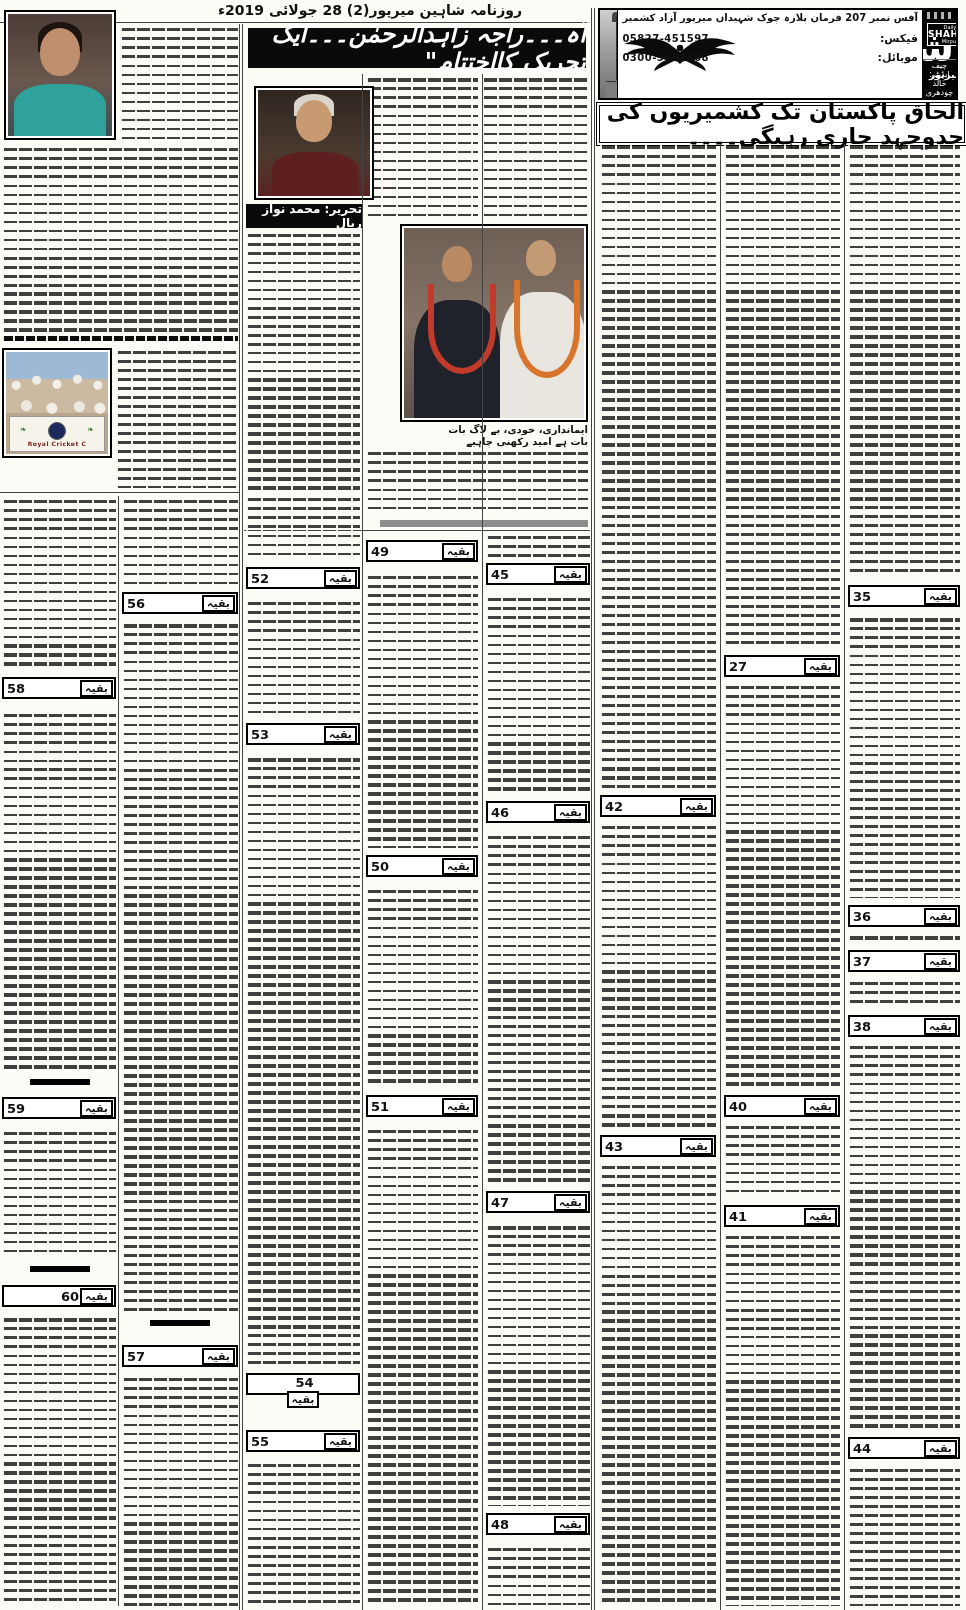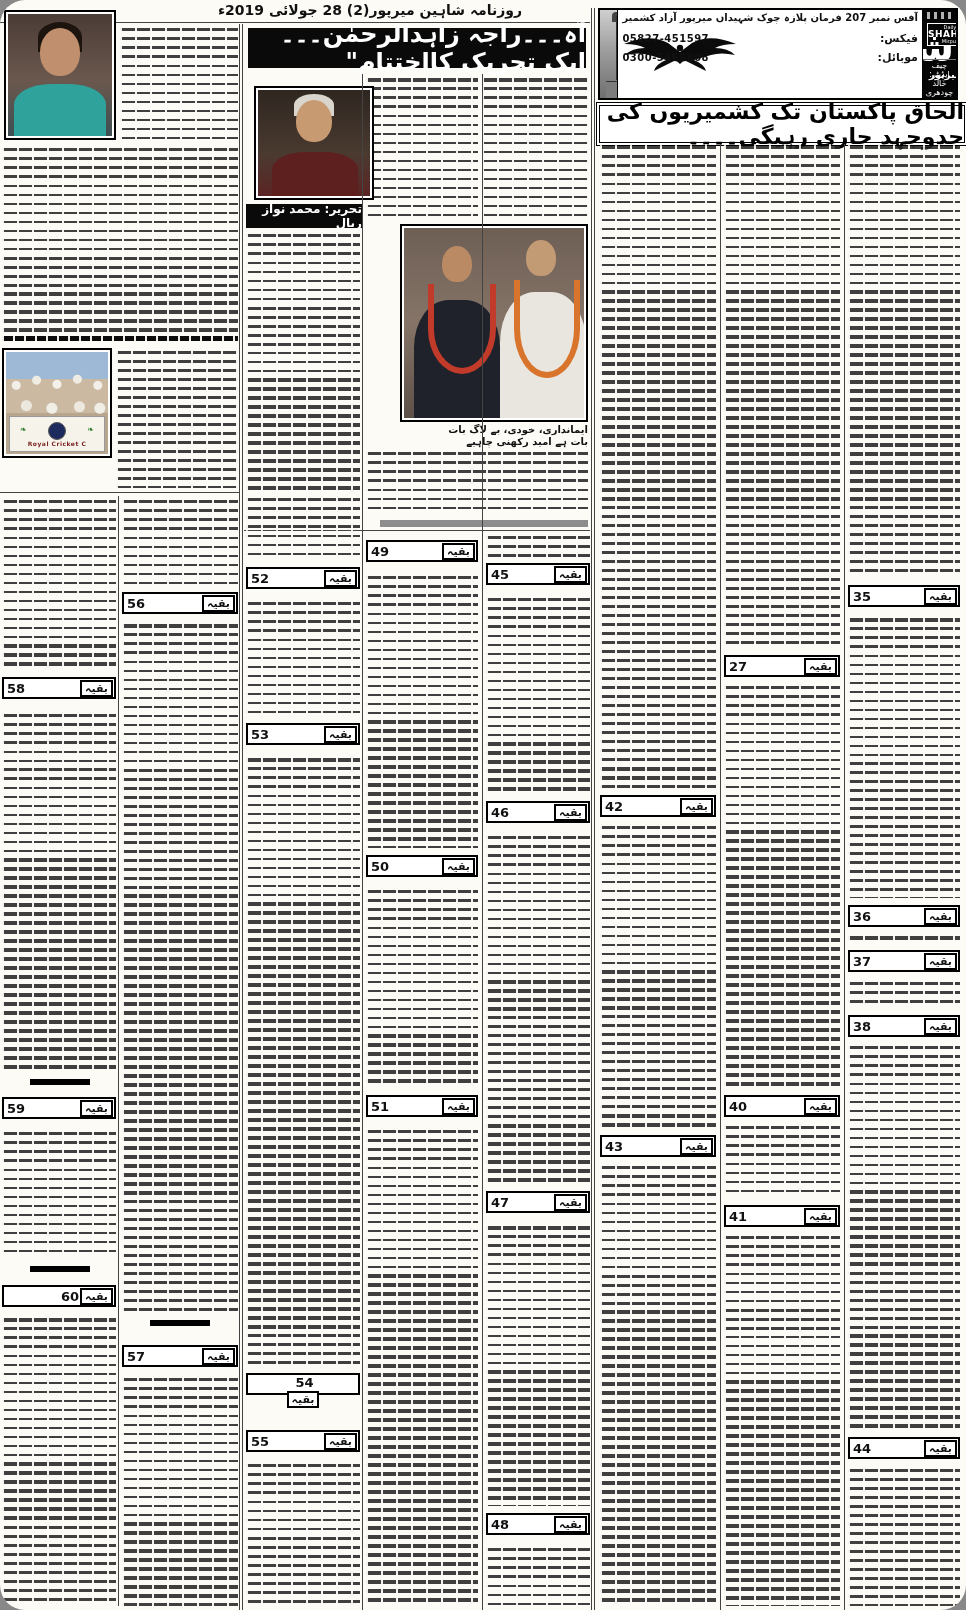--- a/index.html
+++ b/index.html
@@ -1,17 +1,17 @@
 <!DOCTYPE html>
 <html lang="ur"><head>
 <meta charset="utf-8">
 <style>
   html,body{margin:0;padding:0;}
   body{background:#888;font-family:"DejaVu Sans",sans-serif;}
-  #page{position:relative;width:966px;height:1610px;margin:0 auto;background:#fcfbf6;overflow:hidden;color:#111;border-radius:25px;}
+  #page{position:relative;width:966px;height:1610px;margin:0 auto;background:#fcfbf6;overflow:hidden;color:#111;}
   
   .t{position:absolute;opacity:.88;
      background-image:
        repeating-linear-gradient(90deg, rgba(252,251,246,.95) 0 2px, rgba(252,251,246,0) 2px 15px),
        repeating-linear-gradient(180deg, rgba(0,0,0,0) 0 2.5px, #262626 2.5px 5.5px, rgba(0,0,0,0) 5.5px 9px);}
   .t.bold{opacity:.95;
      background-image:
        repeating-linear-gradient(90deg, rgba(252,251,246,.95) 0 2px, rgba(252,251,246,0) 2px 11px),
        repeating-linear-gradient(180deg, rgba(0,0,0,0) 0 1.5px, #000 1.5px 6.5px, rgba(0,0,0,0) 6.5px 10px);}
   .vrule{position:absolute;width:1px;background:#444;}
@@ -126,21 +126,21 @@
   <div class="hbar" style="left:30px;top:1079px;width:60px;"></div>
   <div class="t" style="left:2px;top:1130px;width:114px;height:128px;"></div>
   <div class="hbar" style="left:30px;top:1266px;width:60px;"></div>
   <div class="t" style="left:2px;top:1316px;width:114px;height:290px;"></div>
 
   <div class="t" style="left:122px;top:498px;width:116px;height:88px;"></div>
   <div class="t" style="left:122px;top:622px;width:116px;height:690px;"></div>
   <div class="hbar" style="left:150px;top:1320px;width:60px;"></div>
   <div class="t" style="left:122px;top:1376px;width:116px;height:230px;"></div>
 
-  <div class="headline-black" style="left:248px;top:28px;width:338px;height:40px;font-size:24px;">آہ۔۔۔راجہ زاہدالرحمٰن۔۔۔ایک تحریک کااختتام"</div>
+  <div class="headline-black" style="left:248px;top:28px;width:338px;height:40px;font-size:24px;font-style:italic;">آہ۔۔۔راجہ زاہدالرحمٰن۔۔۔ایک تحریک کااختتام"</div>
 
   <div class="t" style="left:482px;top:76px;width:106px;height:146px;"></div>
   <div class="t" style="left:366px;top:76px;width:112px;height:146px;"></div>
 
   <div class="photo-frame" style="left:254px;top:86px;width:120px;height:114px;">
     <div class="photo-inner">
         <div class="author-bg">
       <div class="hair" style="left:36px;top:4px;width:40px;height:22px;background:#d9d4cc;"></div>
       <div class="head" style="left:38px;top:10px;width:36px;height:42px;background:#c79a72;"></div>
       <div class="jacket" style="left:14px;width:86px;height:44px;background:#5e1f1f;"></div>

